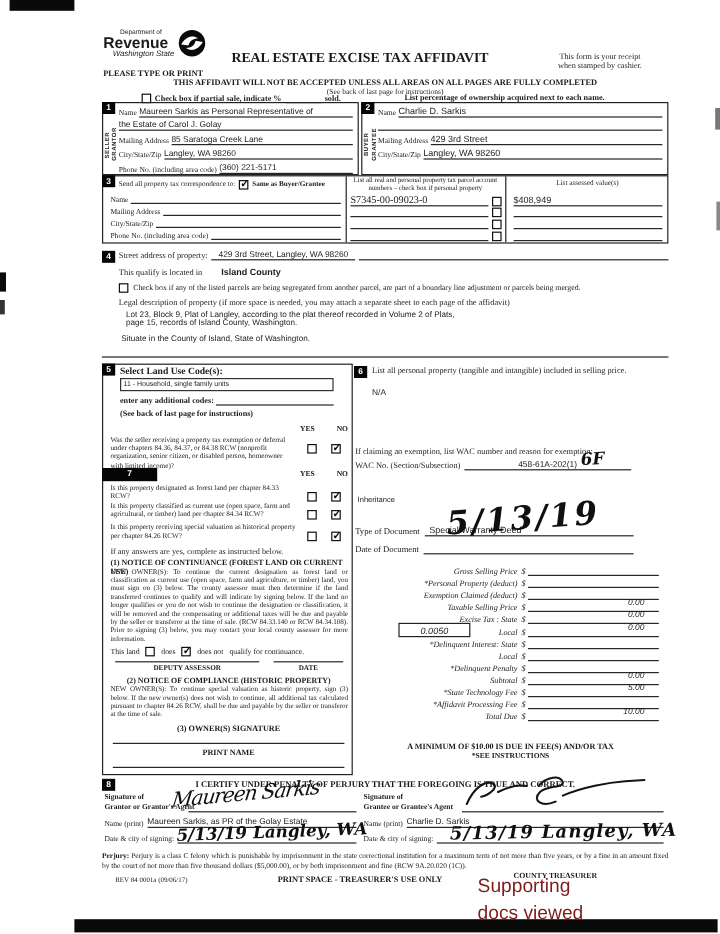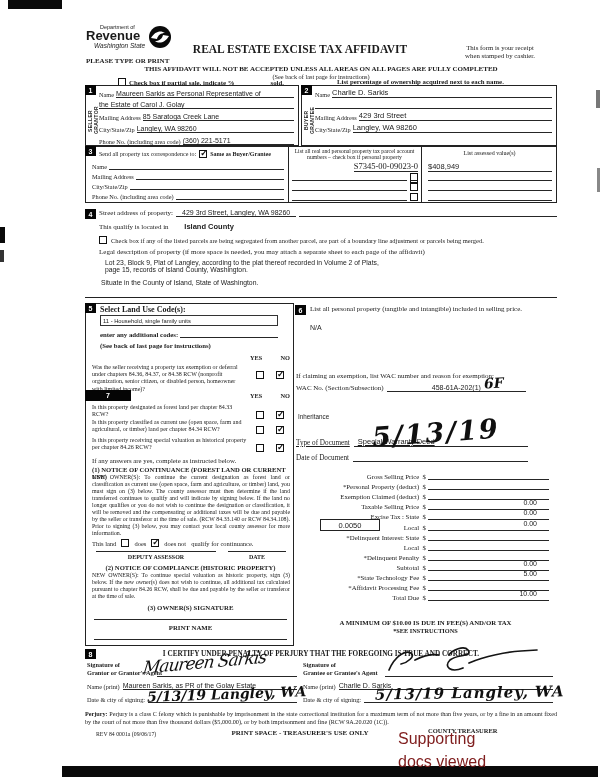--- a/index.html
+++ b/index.html
@@ -39,21 +39,21 @@
 <div class="page">
 
   <div class="abs artifact" style="left:8px;top:0;width:54px;height:9px;"></div>
   <div class="abs artifact" style="left:0;top:227px;width:5px;height:16px;"></div>
   <div class="abs" style="left:0;top:250px;width:4px;height:12px;background:#333;"></div>
   <div class="abs" style="left:596px;top:90px;width:4px;height:18px;background:#777;"></div>
   <div class="abs" style="left:597px;top:168px;width:3px;height:24px;background:#888;"></div>
   <div class="abs artifact" style="left:62px;top:766px;width:536px;height:11px;"></div>
 
   <div class="abs" style="left:86px;top:24px;">
-    <div style="display:flex;align-items:flex-end;gap:3px;">
+    <div style="display:flex;align-items:flex-start;gap:3px;">
       <div>
         <div class="sans" style="font-size:5.5px;padding-left:14px;">Department of</div>
         <div class="sans b" style="font-size:13px;line-height:12px;">Revenue</div>
         <div class="sans" style="font-size:6.5px;font-style:italic;padding-left:8px;">Washington State</div>
       </div>
       <svg width="24" height="24" viewBox="0 0 24 24">
         <circle cx="12" cy="12" r="11" fill="#0a0a0a"></circle>
         <path d="M3 13 C7 6 13 5 17 8 C13 8 10 10 9 14 Z" fill="#fff"></path>
         <path d="M21 11 C17 18 11 19 7 16 C11 16 14 14 15 10 Z" fill="#fff"></path>
       </svg>
@@ -150,21 +150,21 @@
     <div class="abs row" style="left:6px;top:35px;width:192px;font-size:6.3px;gap:2px;">
       <span>City/State/Zip</span>
         <span class="fl"></span>
     </div>
     <div class="abs row" style="left:6px;top:45px;width:192px;font-size:6.3px;gap:2px;">
       <span>Phone No. (including area code)</span>
         <span class="fl"></span>
     </div>
 
     <div class="abs c" style="left:204px;top:1px;width:129px;font-size:5.7px;line-height:6.4px;">List all real and personal property tax parcel account numbers – check box if personal property</div>
-    <div class="abs row" style="left:206px;top:15px;width:126px;gap:3px;flex-direction:column;">
+    <div class="abs row" style="left:206px;top:15px;width:126px;gap:3px;">
       <span class="fl" style="font-size:8.5px;line-height:9px;">S7345-00-09023-0</span>
       <span class="cb"></span>
     </div>
     <div class="abs row" style="left:206px;top:26px;width:126px;gap:3px;">
       <span class="fl"></span>
         <span class="cb"></span>
     </div>
     <div class="abs row" style="left:206px;top:36px;width:126px;gap:3px;">
       <span class="fl"></span>
         <span class="cb"></span>
@@ -286,31 +286,31 @@
     <div class="abs sans" style="left:16px;top:21px;font-size:7px;">N/A</div>
 
     <div class="abs" style="left:2px;top:69px;font-size:7px;">If claiming an exemption, list WAC number and reason for exemption:</div>
     <div class="abs row" style="left:2px;top:81px;width:230px;font-size:7px;gap:3px;">
       <span>WAC No. (Section/Subsection)</span>
       <span class="fl c sans" style="font-size:7px;">458-61A-202(1)</span>
     </div>
     <div class="abs hand b" style="left:190px;top:72px;font-size:14px;transform:rotate(-3deg);">6F</div>
     <div class="abs sans" style="left:4px;top:110px;font-size:6.3px;">Inheritance</div>
 
-    <div class="abs row" style="left:2px;top:134px;width:232px;font-size:7.2px;gap:4px;text-decoration:underline;">
+    <div class="abs row" style="left:2px;top:134px;width:232px;font-size:7.2px;gap:4px;">
       <span>Type of Document</span>
       <span class="fl sans" style="font-size:7.5px;padding-left:4px;">Special Warranty Deed</span>
     </div>
     <div class="abs row" style="left:2px;top:151px;width:232px;font-size:7.2px;gap:4px;">
       <span>Date of Document</span>
       <span class="fl"></span>
     </div>
     <div class="abs hand b" style="left:78px;top:114px;font-size:27px;letter-spacing:2px;transform:rotate(-4deg);">5/13/19</div>
 
-    <div class="abs" style="left:0;top:167px;right:8px;">
+    <div class="abs" style="left:12px;top:167px;right:8px;font-style:italic;">
       <div class="feeRow">
           <span class="feeLb">Gross Selling Price  $</span>
           <span class="feeLn"><span class="feeVal"></span></span>
         </div>
       <div class="feeRow">
           <span class="feeLb">*Personal Property (deduct)  $</span>
           <span class="feeLn"><span class="feeVal"></span></span>
         </div>
       <div class="feeRow">
           <span class="feeLb">Exemption Claimed (deduct)  $</span>

